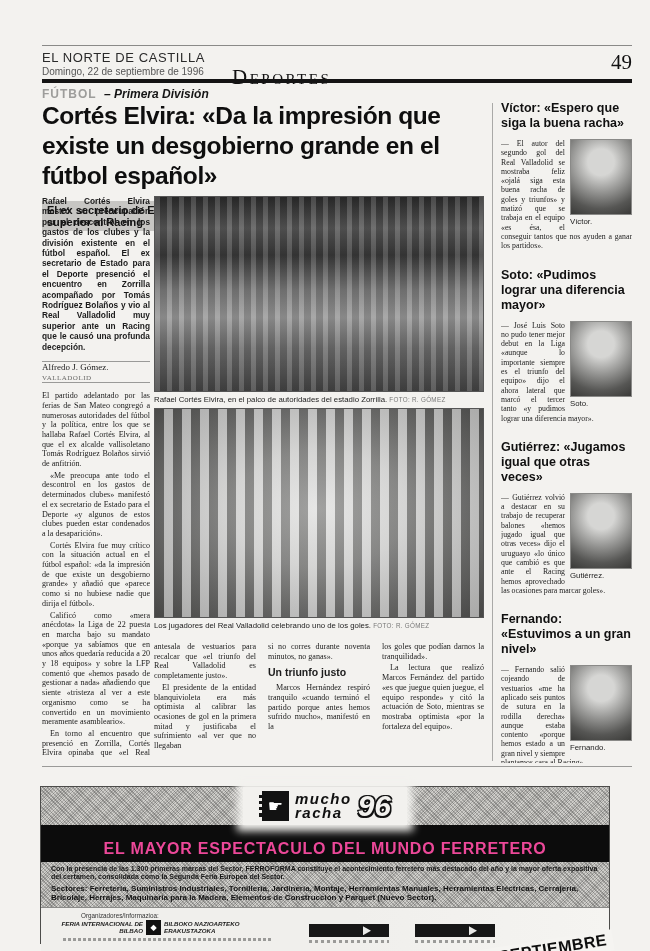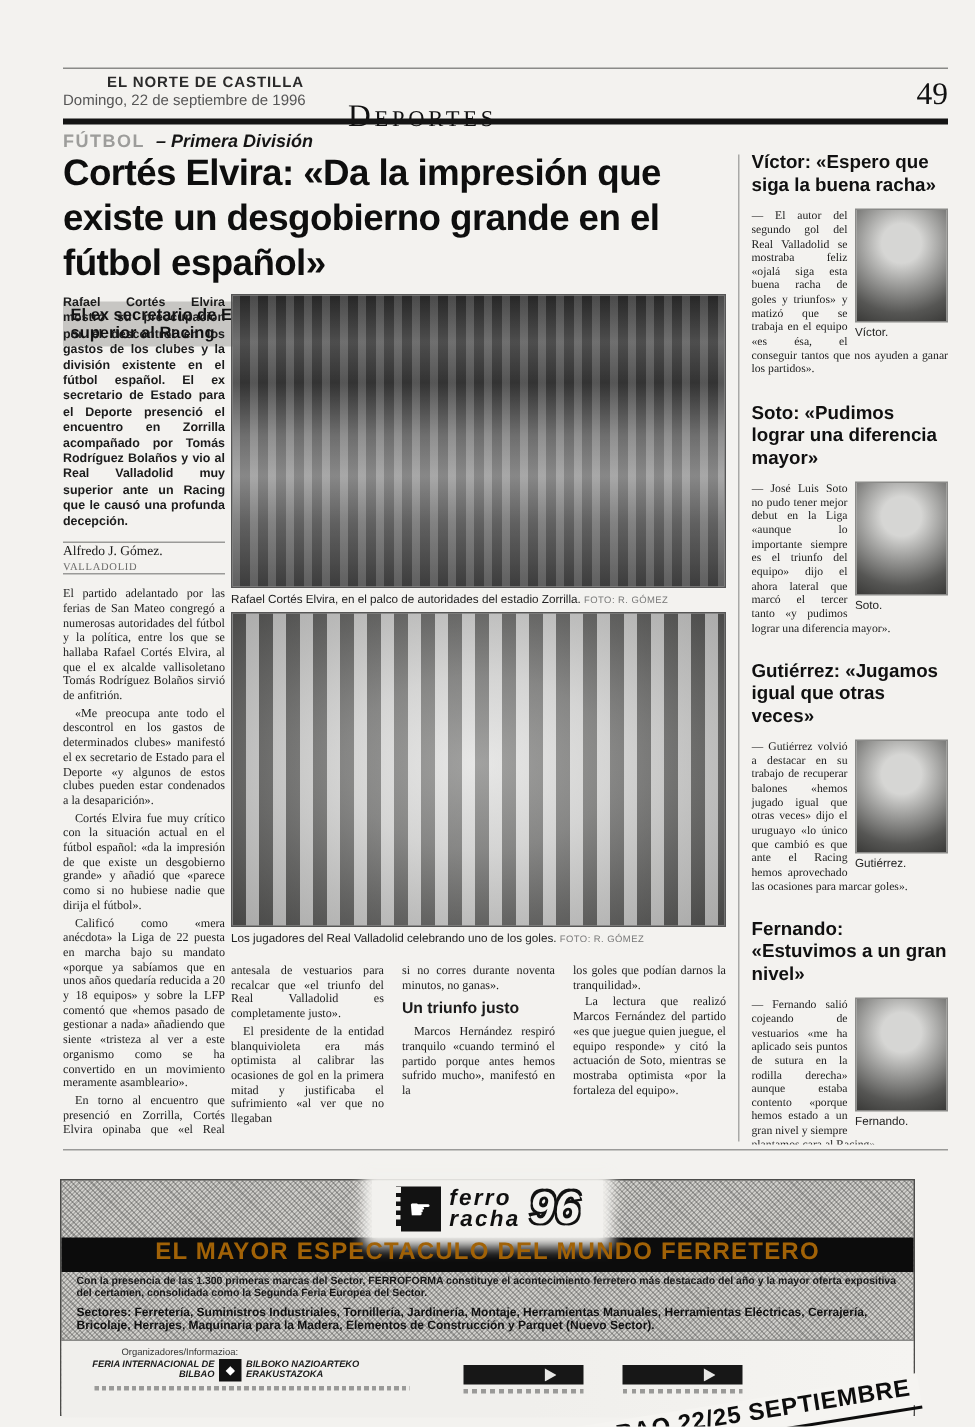--- a/index.html
+++ b/index.html
@@ -8,21 +8,21 @@
     width:650px; height:951px; position:relative; overflow:hidden;
     background:#f3f2ef;
     font-family:"Liberation Serif", serif; color:#1b1b1b;
     -webkit-font-smoothing:antialiased;
   }
 
   
   .masthead { position:absolute; left:42px; top:45px; width:590px;
     border-top:1px solid #8a8a88; padding-top:4px; display:flex; align-items:flex-start; }
   .mh-left { width:190px; font-family:"Liberation Sans", sans-serif; }
-  .mh-paper { font-size:10px; font-weight:bold; letter-spacing:.6px; color:#2a2a2a;text-align:center; }
+  .mh-paper { font-size:13px; font-weight:normal; letter-spacing:.6px; color:#2a2a2a; }
   .mh-date  { font-size:10px; color:#555; margin-top:1px; }
   .mh-center { flex:1; text-align:left; font-family:"Liberation Serif", serif;
     font-size:15px; letter-spacing:2.5px; color:#111; margin-top:15px; }
   .mh-center::first-letter { font-size:21px; }
   .mh-right { width:190px; text-align:right; font-size:21px; color:#111; }
 
   .rule-thick { position:absolute; left:42px; top:79px; width:590px; height:4px; background:#141414; }
 
   
   .kicker { position:absolute; left:42px; top:87px; font-family:"Liberation Sans", sans-serif;
@@ -100,22 +100,22 @@
   .ferro-logo { display:flex; align-items:center; gap:6px; background:#f2f1ee;
     padding:2px 16px; box-shadow:0 0 8px 6px #f2f1ee; }
   .hand-box { width:30px; height:30px; background:#121212; color:#fff;
     display:flex; align-items:center; justify-content:center; font-size:17px;
     border-left:3px dotted #f2f1ee; }
   .ferro-words { font-family:"Liberation Sans", sans-serif; font-weight:bold; font-style:italic;
     font-size:15px; line-height:14px; letter-spacing:1.5px; color:#101010; }
   .year96 { font-family:"Liberation Sans", sans-serif; font-weight:bold; font-style:italic;
     font-size:30px; color:#f2f1ee;
     text-shadow:-1.5px -1.5px 0 #111, 1.5px -1.5px 0 #111, -1.5px 1.5px 0 #111, 1.5px 1.5px 0 #111; }
-  .ad-banner { background:#0c0c0c; color:#a16207; font-family:"Liberation Sans", sans-serif;
-    font-weight:bold; text-align:center; font-size:16px; letter-spacing:.8px; padding:1px 0 4px; }
+  .ad-banner { background:#0c0c0c; color:#ec4899; font-family:"Liberation Sans", sans-serif;
+    font-weight:bold; text-align:center; font-size:16px; letter-spacing:.8px; padding:15px 0 4px; }
   .ad-intro { font-family:"Liberation Sans", sans-serif; font-size:7px; line-height:8.3px;
     font-weight:bold; color:#151515; padding:3px 10px 0; }
   .ad-sectors { font-family:"Liberation Sans", sans-serif; font-size:8px; line-height:9.8px;
     font-weight:bold; color:#101010; padding:2px 10px 3px; }
   .ad-bottom { position:relative; height:52px; margin-top:1px;
     background:linear-gradient(90deg, #f0efec 0%, #f0efec 55%, #f5f4f1 100%); border-top:1px solid #8a8a88; }
   .organizers { position:absolute; left:14px; top:4px; width:232px; font-family:"Liberation Sans", sans-serif; }
   .org-label { font-size:6.3px; color:#333; margin-left:26px; }
   .fair-logo { display:flex; align-items:center; gap:3px; margin-top:1px; }
   .fair-left { width:88px; text-align:right; font-size:6.2px; font-weight:bold; font-style:italic; line-height:6.8px; }
@@ -251,21 +251,21 @@
 
 </div>
 
 <div class="hrule-bottom"></div>
 
 <div class="ad">
   <div class="ad-logo-row">
     <div class="ferro-logo">
       <div class="hand-box">☛</div>
       <div class="ferro-words">
-        <div>ferro</div>
+        <div>mucho</div>
         <div>racha</div>
       </div>
       <div class="year96">96</div>
     </div>
   </div>
   <div class="ad-banner">EL MAYOR ESPECTACULO DEL MUNDO FERRETERO</div>
   <div class="ad-intro">Con la presencia de las 1.300 primeras marcas del Sector, FERROFORMA constituye el acontecimiento ferretero más destacado del año y la mayor oferta expositiva del certamen, consolidada como la Segunda Feria Europea del Sector.</div>
   <div class="ad-sectors">Sectores: Ferretería, Suministros Industriales, Tornillería, Jardinería, Montaje, Herramientas Manuales, Herramientas Eléctricas, Cerrajería, Bricolaje, Herrajes, Maquinaria para la Madera, Elementos de Construcción y Parquet (Nuevo Sector).</div>
   <div class="ad-bottom">
     <div class="organizers">

